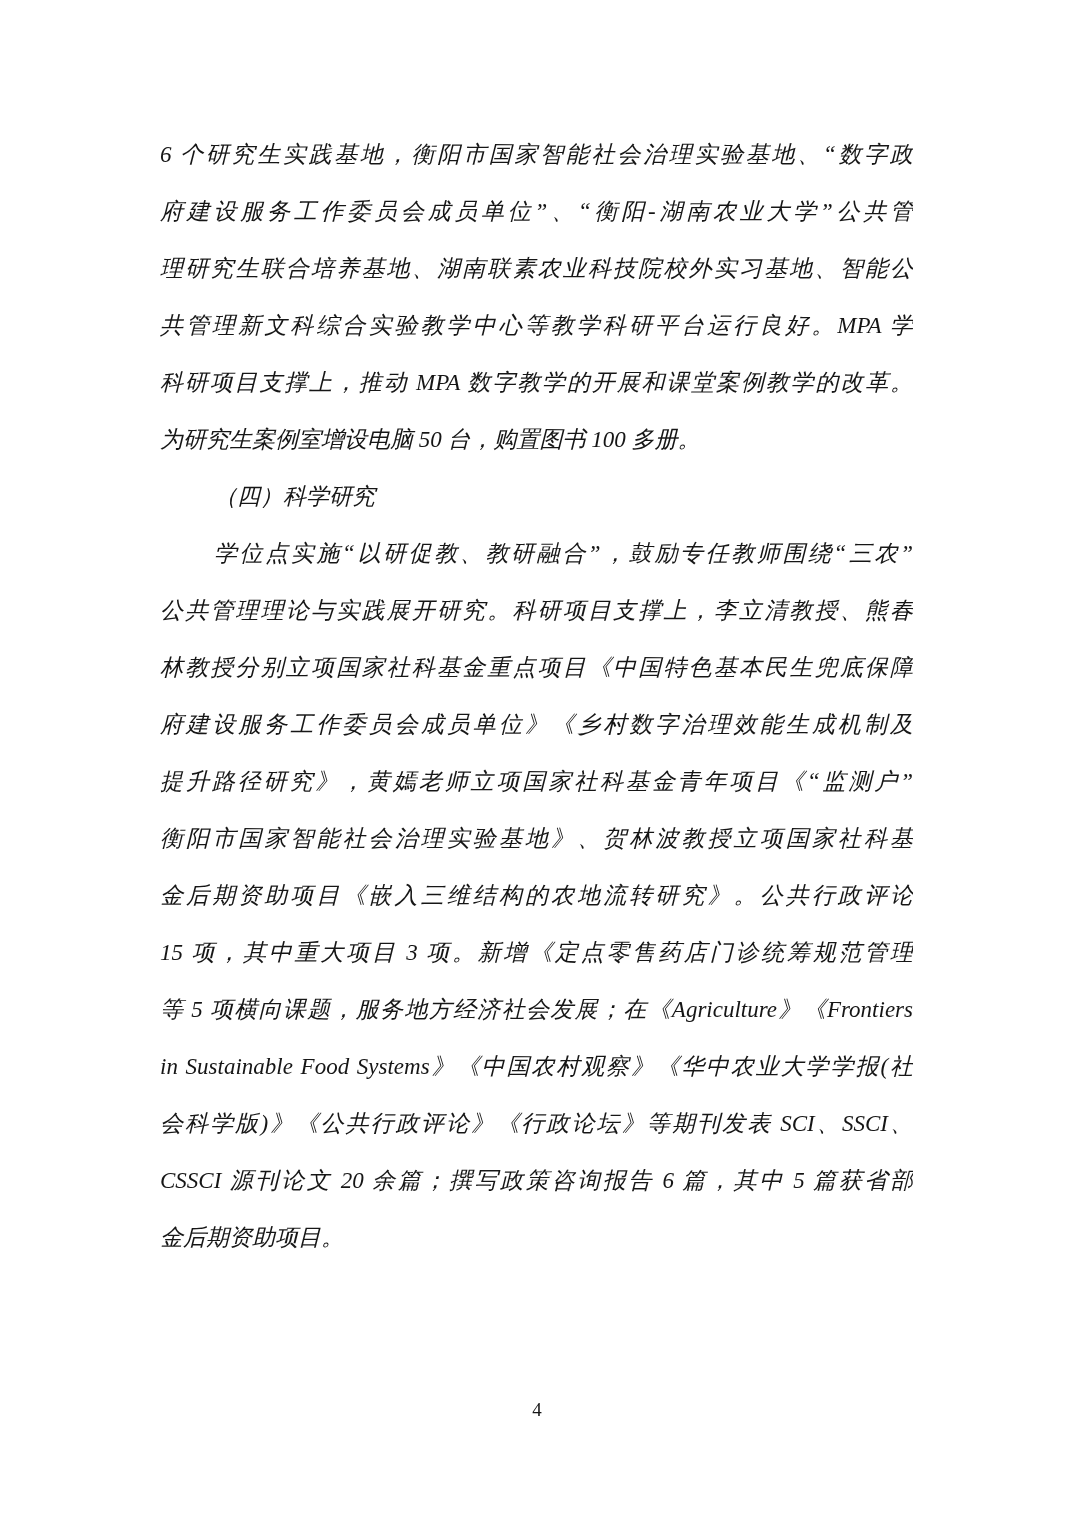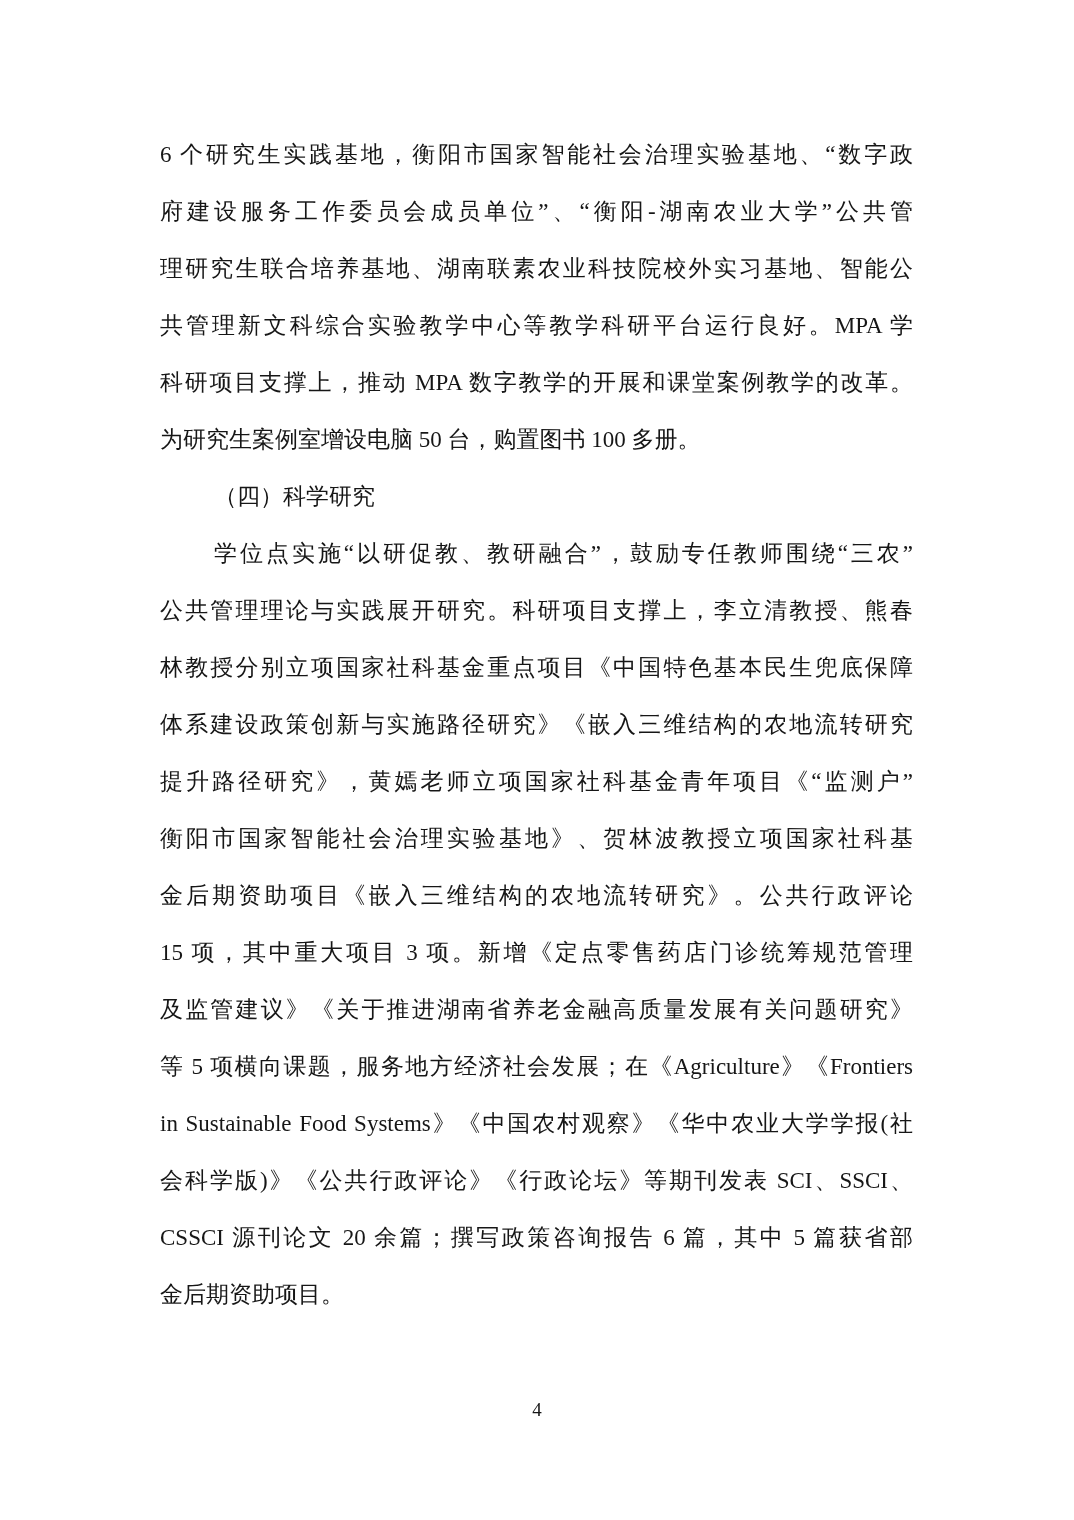--- a/index.html
+++ b/index.html
@@ -14,20 +14,21 @@
     background: #ffffff;
     font-family: "Liberation Serif", "DejaVu Serif", serif;
     color: #161616;
     overflow: hidden;
   }
   .doc-body {
     position: absolute;
     left: 160px;
     top: 126px;
     width: 753px;
+    font-style: italic;
   }
   .line {
     font-size: 23px;
     line-height: 57px;
     height: 57px;
     text-align: justify;
     overflow: hidden;
     white-space: normal;
   }
   .line.full {
@@ -55,26 +56,25 @@
       <div class="line full">6 个研究生实践基地，衡阳市国家智能社会治理实验基地、“数字政</div>
       <div class="line full">府建设服务工作委员会成员单位”、“衡阳-湖南农业大学”公共管</div>
       <div class="line full">理研究生联合培养基地、湖南联素农业科技院校外实习基地、智能公</div>
       <div class="line full">共管理新文科综合实验教学中心等教学科研平台运行良好。MPA 学</div>
       <div class="line full">科研项目支撑上，推动 MPA 数字教学的开展和课堂案例教学的改革。</div>
       <div class="line">为研究生案例室增设电脑 50 台，购置图书 100 多册。</div>
       <div class="line indent">（四）科学研究</div>
       <div class="line full indent">学位点实施“以研促教、教研融合”，鼓励专任教师围绕“三农”</div>
       <div class="line full">公共管理理论与实践展开研究。科研项目支撑上，李立清教授、熊春</div>
       <div class="line full">林教授分别立项国家社科基金重点项目《中国特色基本民生兜底保障</div>
-      <div class="line full">体系建设政策创新与实施路径研究》《嵌入三维结构的农地流转研究</div>
+      <div class="line full">府建设服务工作委员会成员单位》《乡村数字治理效能生成机制及</div>
       <div class="line full">提升路径研究》，黄嫣老师立项国家社科基金青年项目《“监测户”</div>
       <div class="line full">衡阳市国家智能社会治理实验基地》、贺林波教授立项国家社科基</div>
       <div class="line full">金后期资助项目《嵌入三维结构的农地流转研究》。公共行政评论</div>
       <div class="line full">15 项，其中重大项目 3 项。新增《定点零售药店门诊统筹规范管理</div>
-      <div class="line full">及监管建议》《关于推进湖南省养老金融高质量发展有关问题研究》</div>
       <div class="line full">等 5 项横向课题，服务地方经济社会发展；在《Agriculture》《Frontiers</div>
       <div class="line full">in Sustainable Food Systems》《中国农村观察》《华中农业大学学报(社</div>
       <div class="line full">会科学版)》《公共行政评论》《行政论坛》等期刊发表 SCI、SSCI、</div>
       <div class="line full">CSSCI 源刊论文 20 余篇；撰写政策咨询报告 6 篇，其中 5 篇获省部</div>
       <div class="line">金后期资助项目。</div>
     </div>
   <div class="page-footer">
     <span>4</span>
   </div>
 </div>

